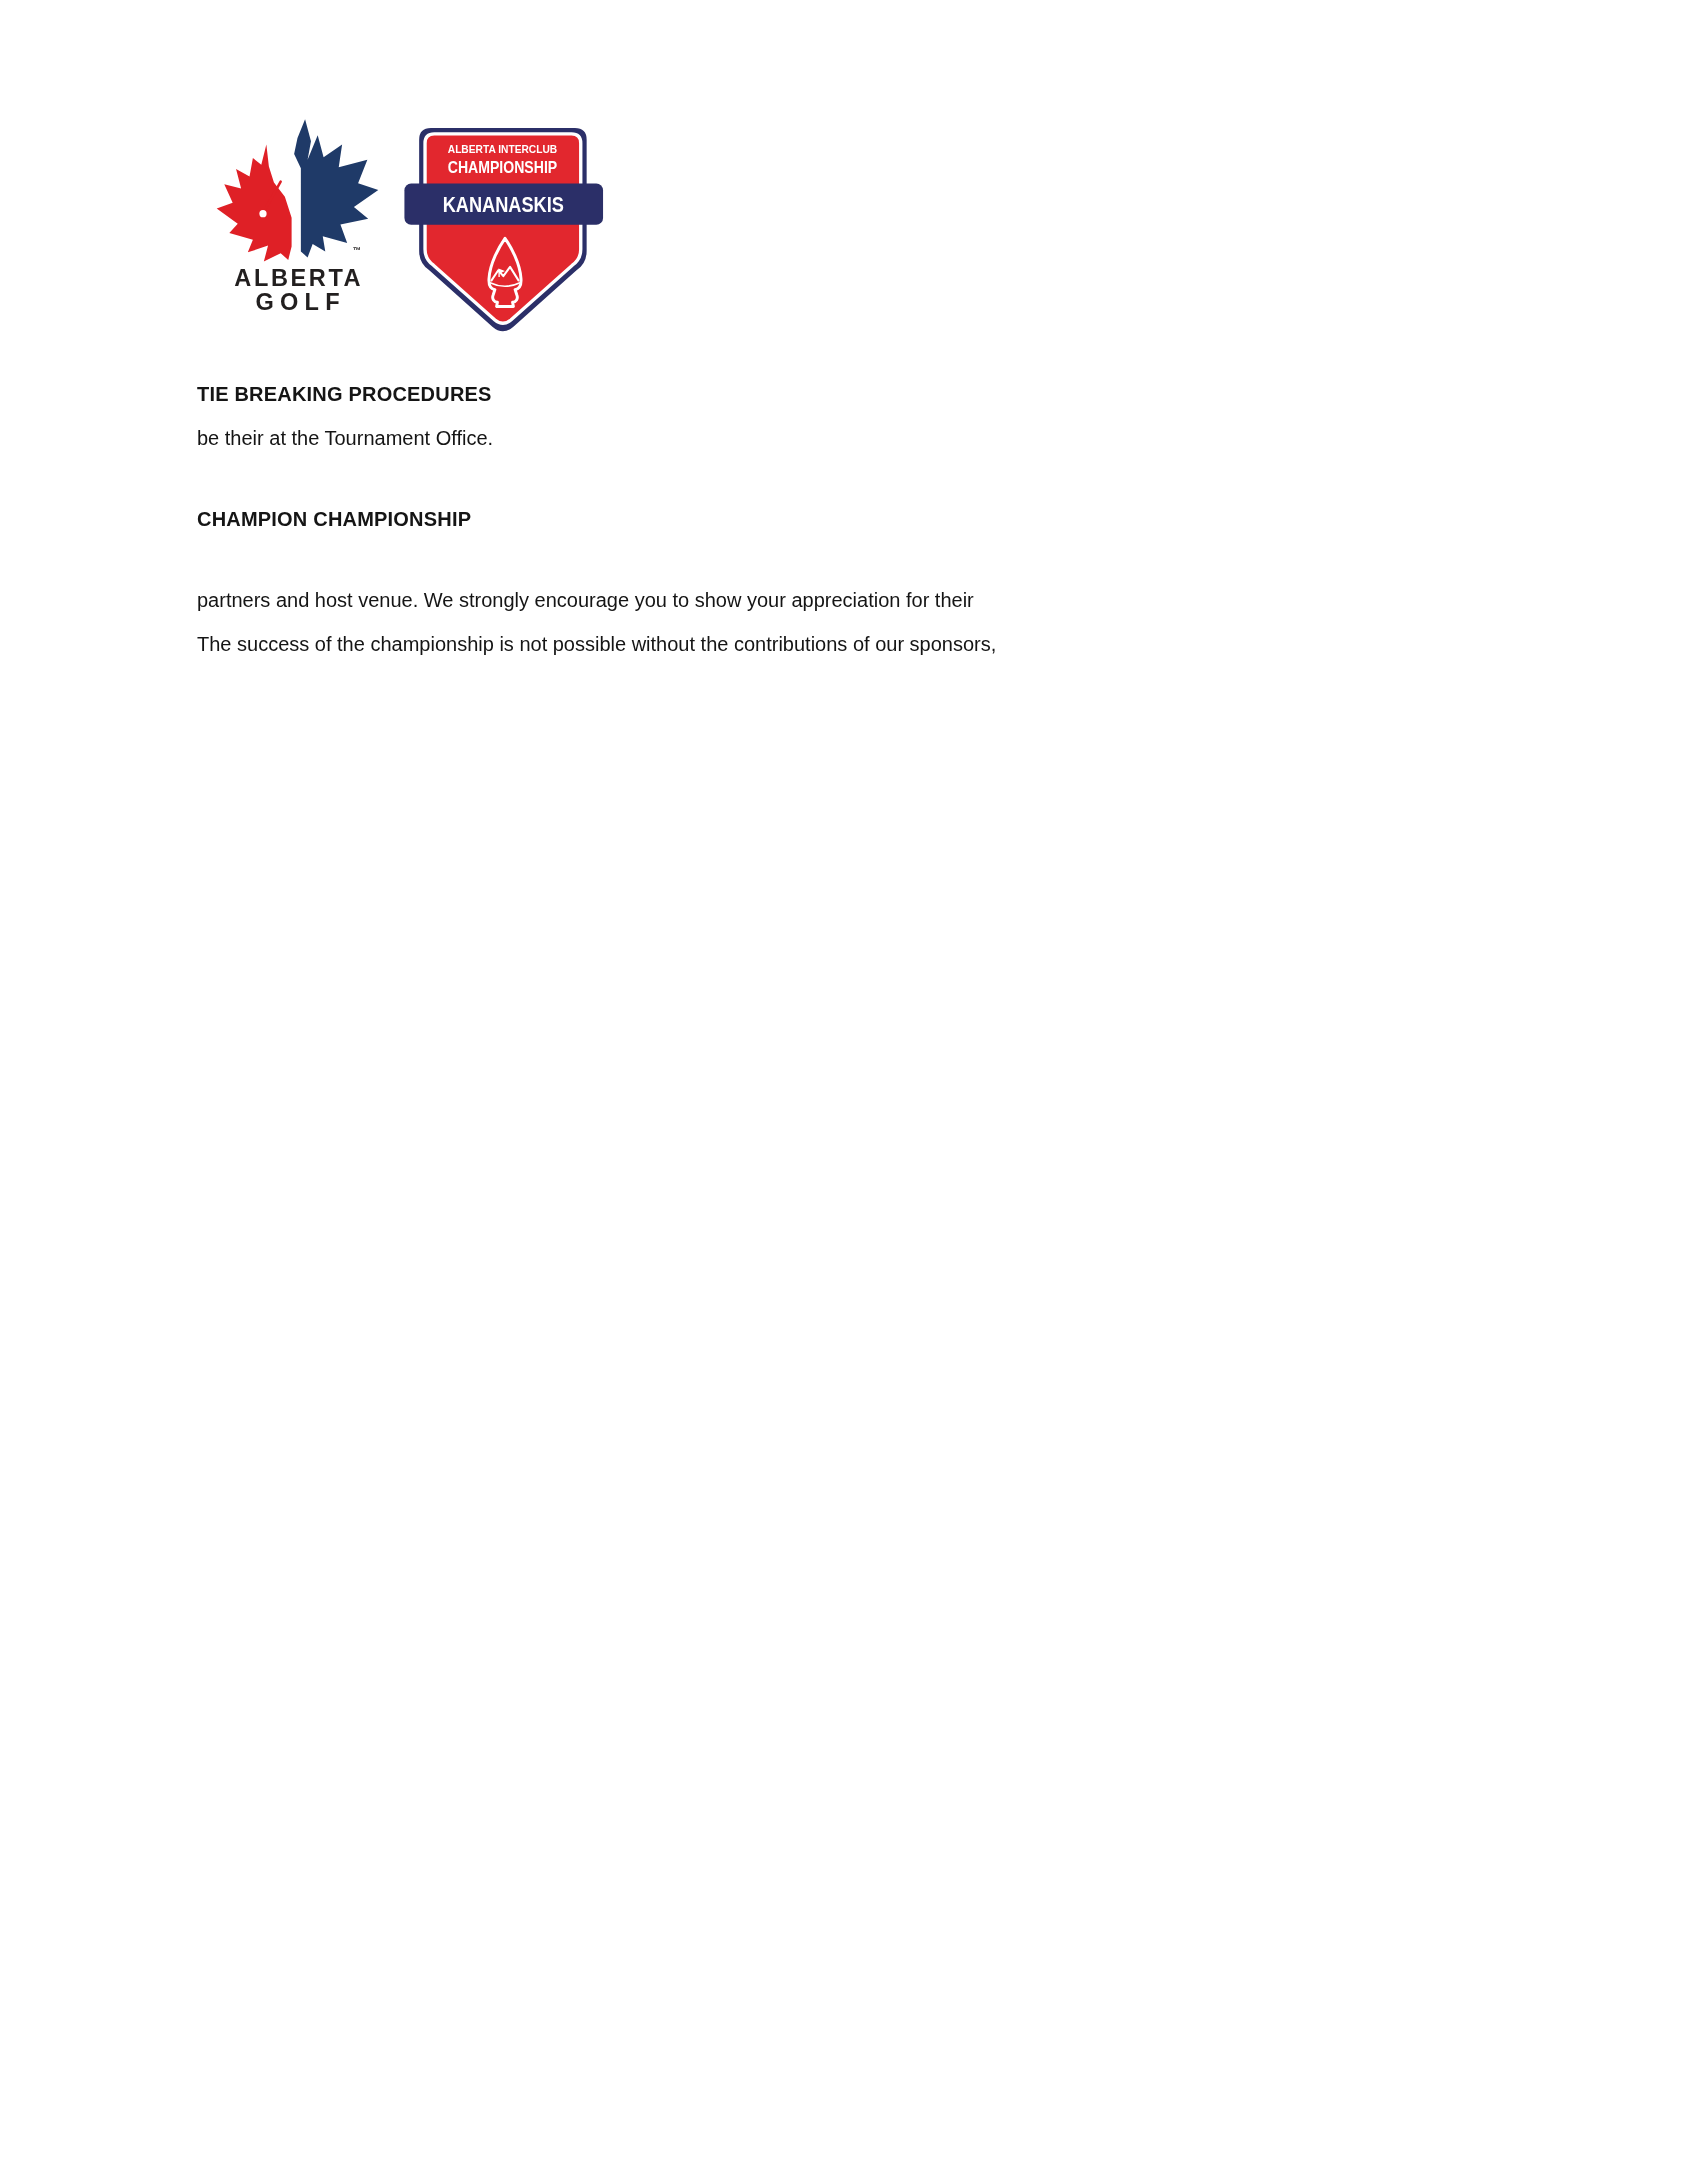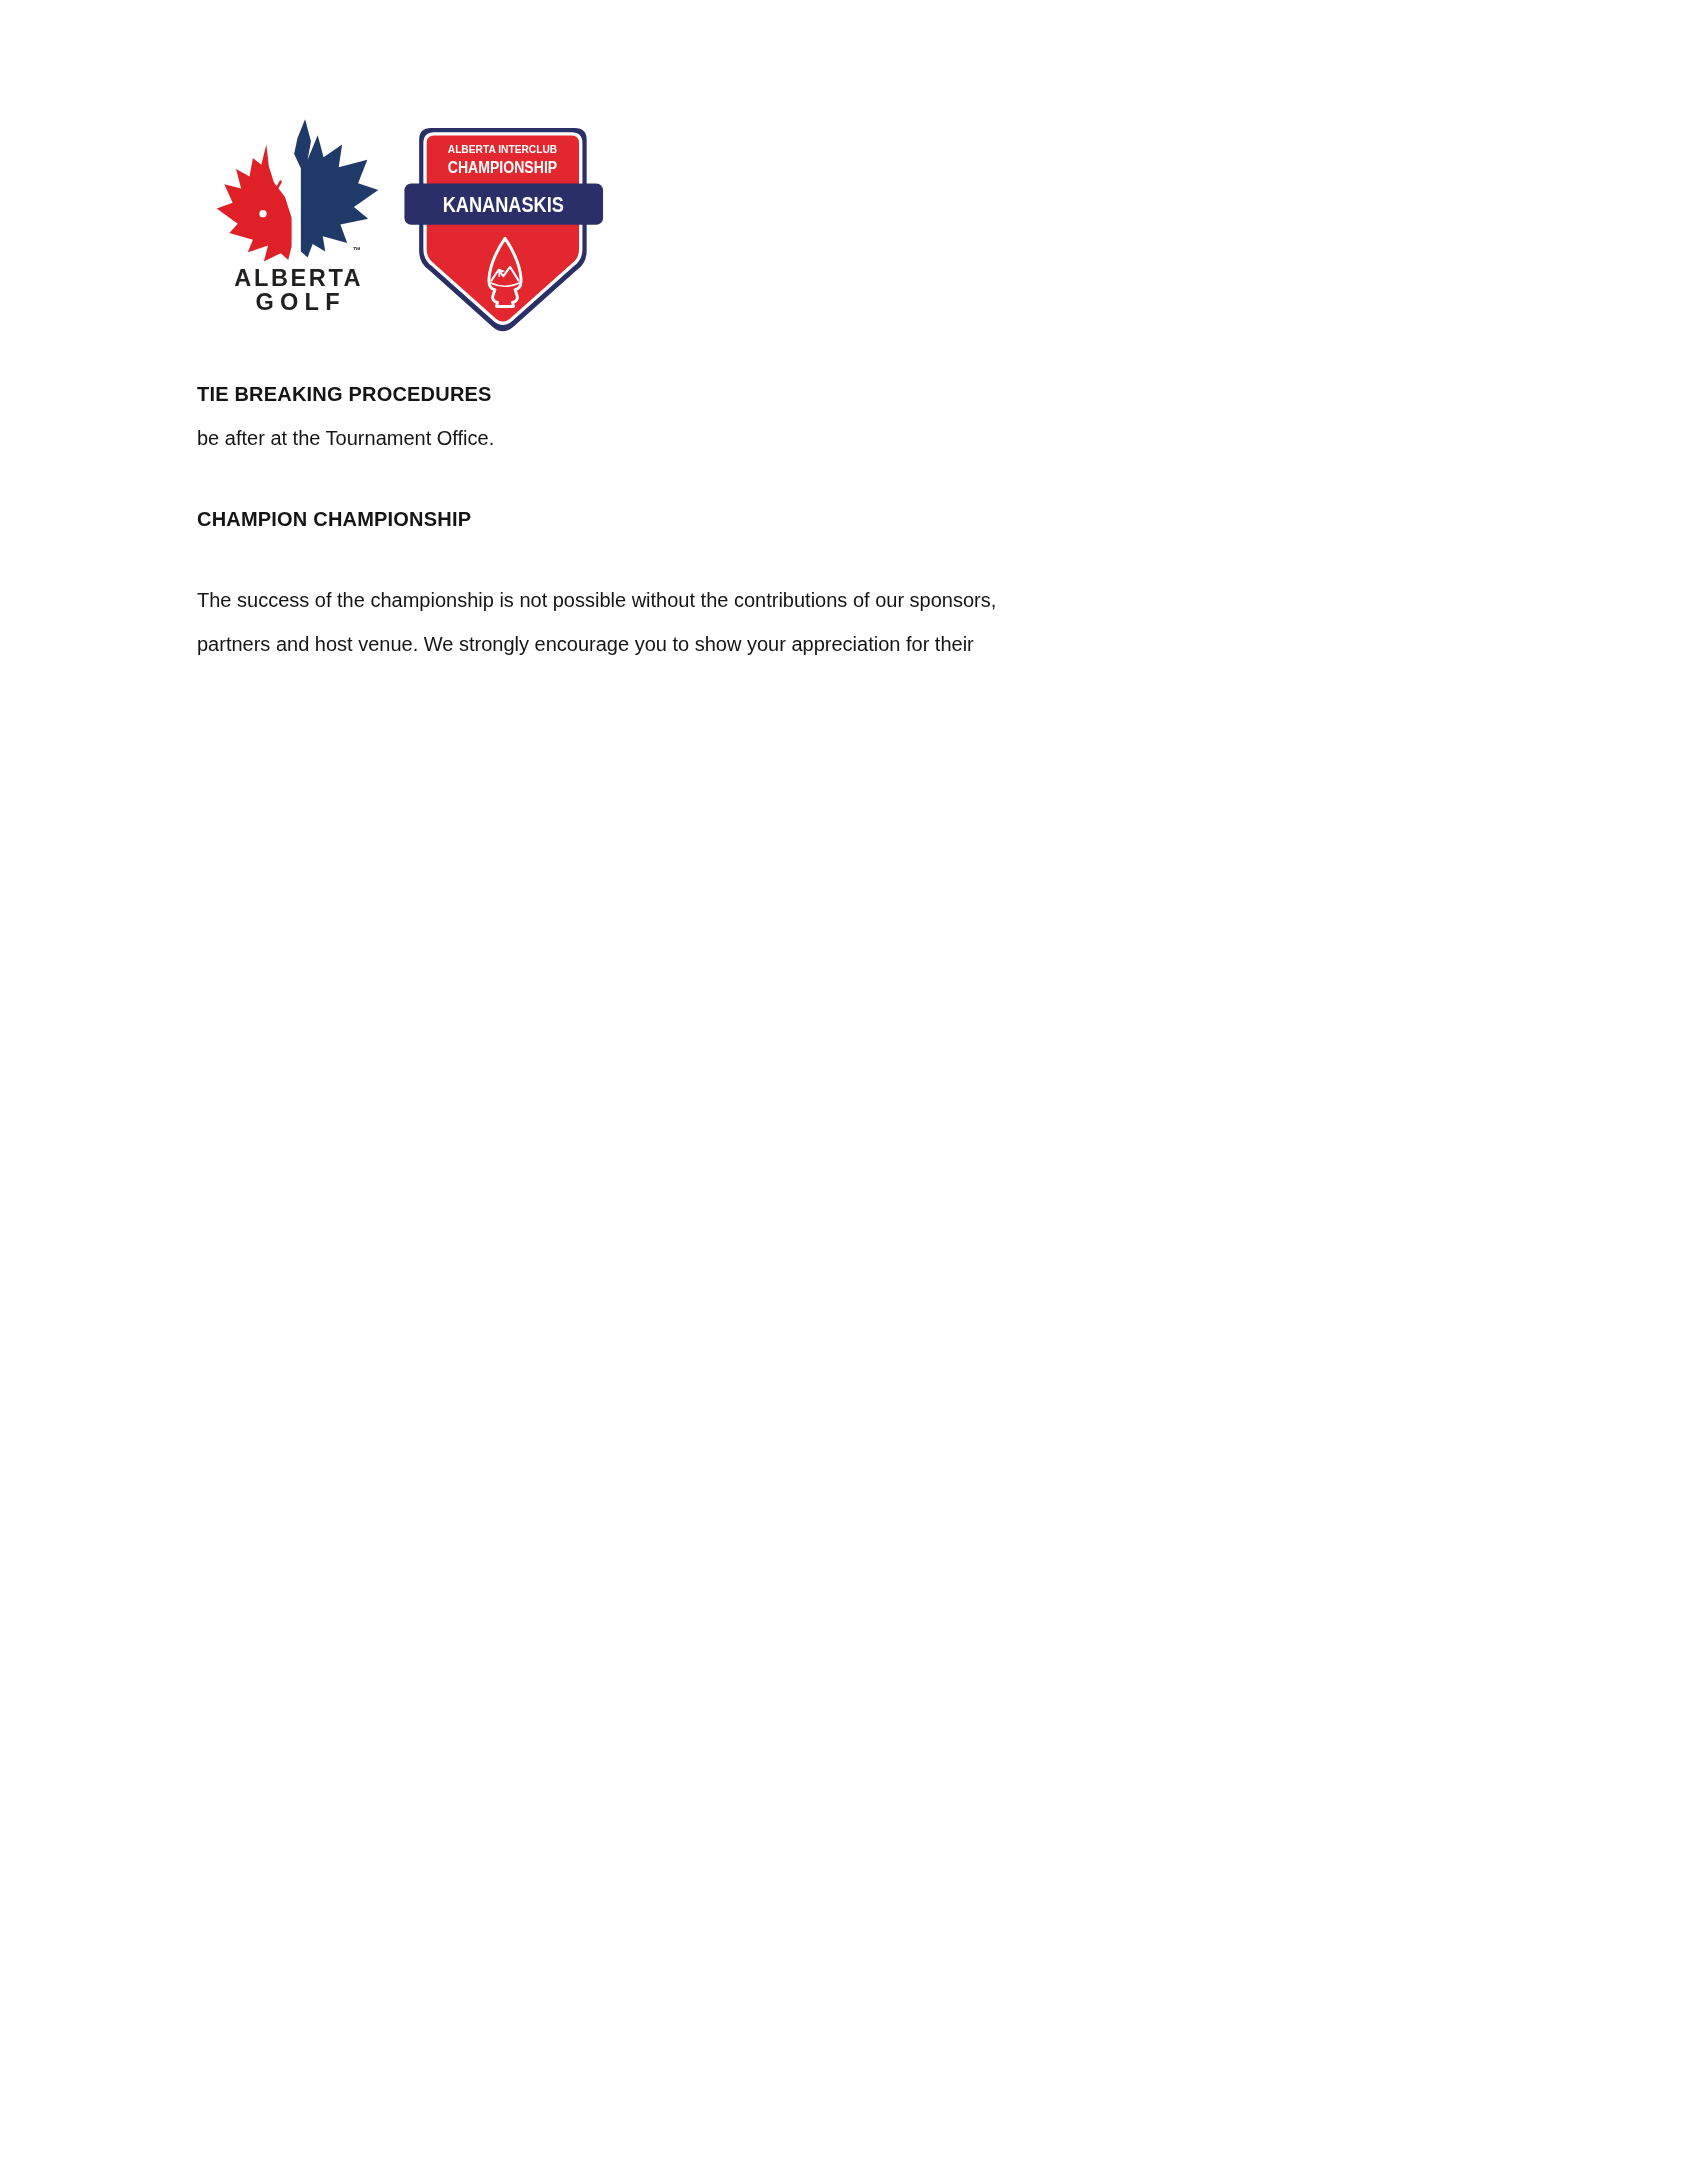--- a/index.html
+++ b/index.html
@@ -67,28 +67,28 @@
       <path fill="none" stroke="#ffffff" stroke-width="2" stroke-linecap="round" d="M103,198 Q120,206 137,198"></path>
       <path fill="#ffffff" stroke="#ffffff" stroke-width="1.6" d="M113,191 L113,182 L118,184 L113,186.5"></path>
     </svg>
 
   </div>
 
   <div class="content">
 
     <div class="section">
       <div class="section-heading">TIE BREAKING PROCEDURES</div>
-      <div class="body-line">be after at the Tournament Office.</div>
+      <div class="body-line">be their at the Tournament Office.</div>
     </div>
 
     <div class="section">
       <div class="section-heading">CHAMPION CHAMPIONSHIP</div>
     </div>
 
     <div class="section">
+      <div class="body-line">partners and host venue. We strongly encourage you to show your appreciation for their</div>
       <div class="body-line">The success of the championship is not possible without the contributions of our sponsors,</div>
-      <div class="body-line">partners and host venue. We strongly encourage you to show your appreciation for their</div>
     </div>
 
   </div>
 
 </div>
 
 
 </body></html>

